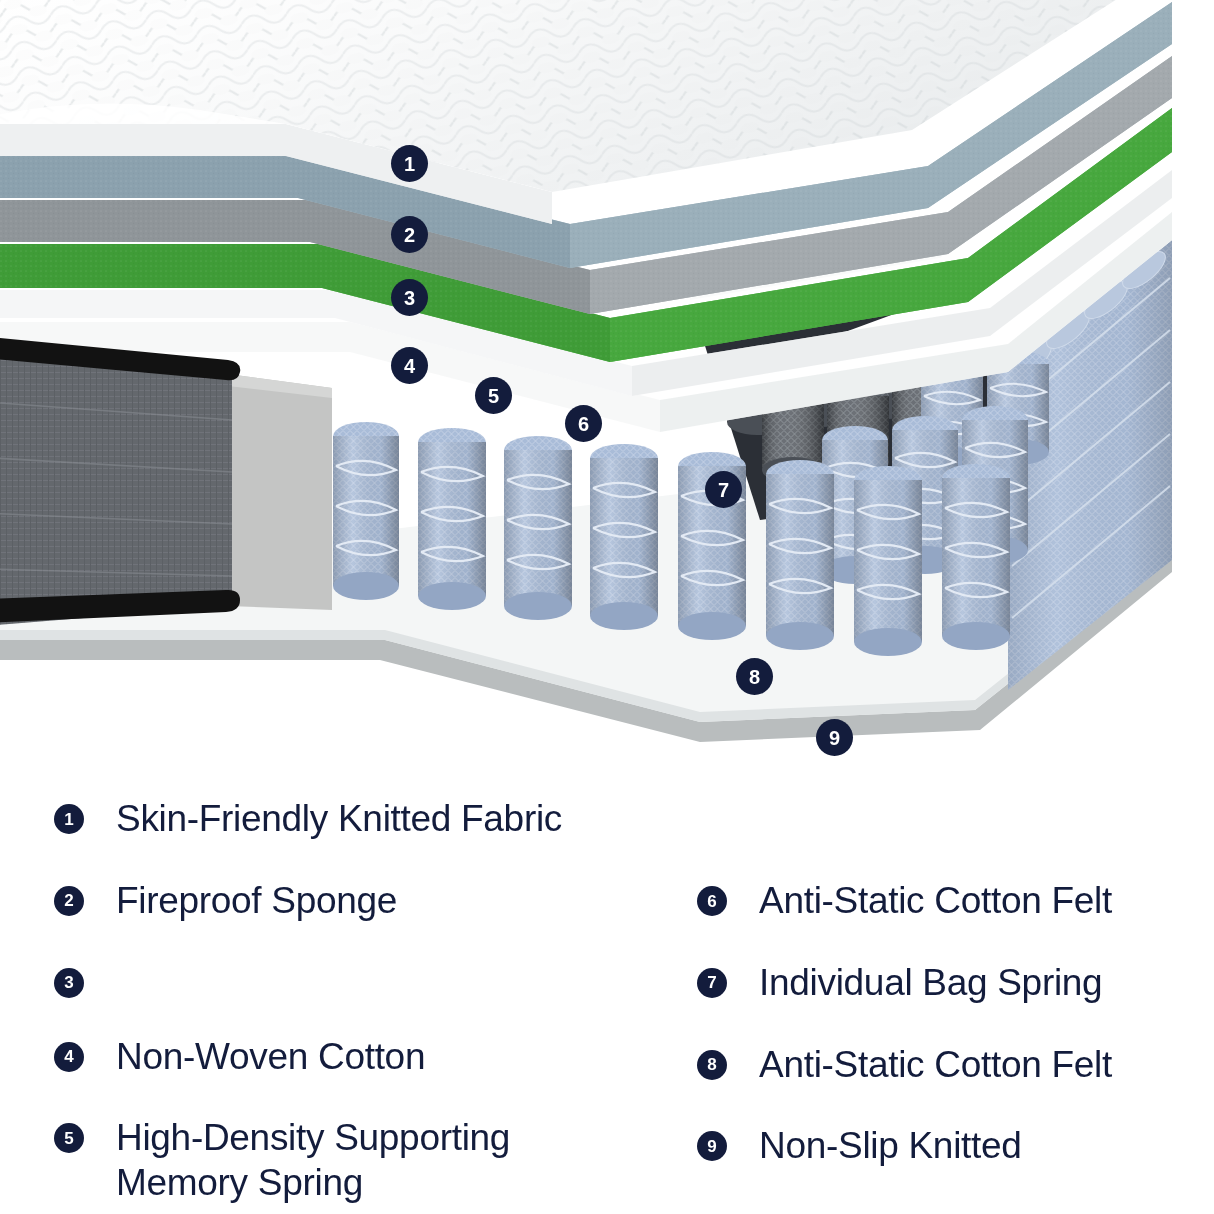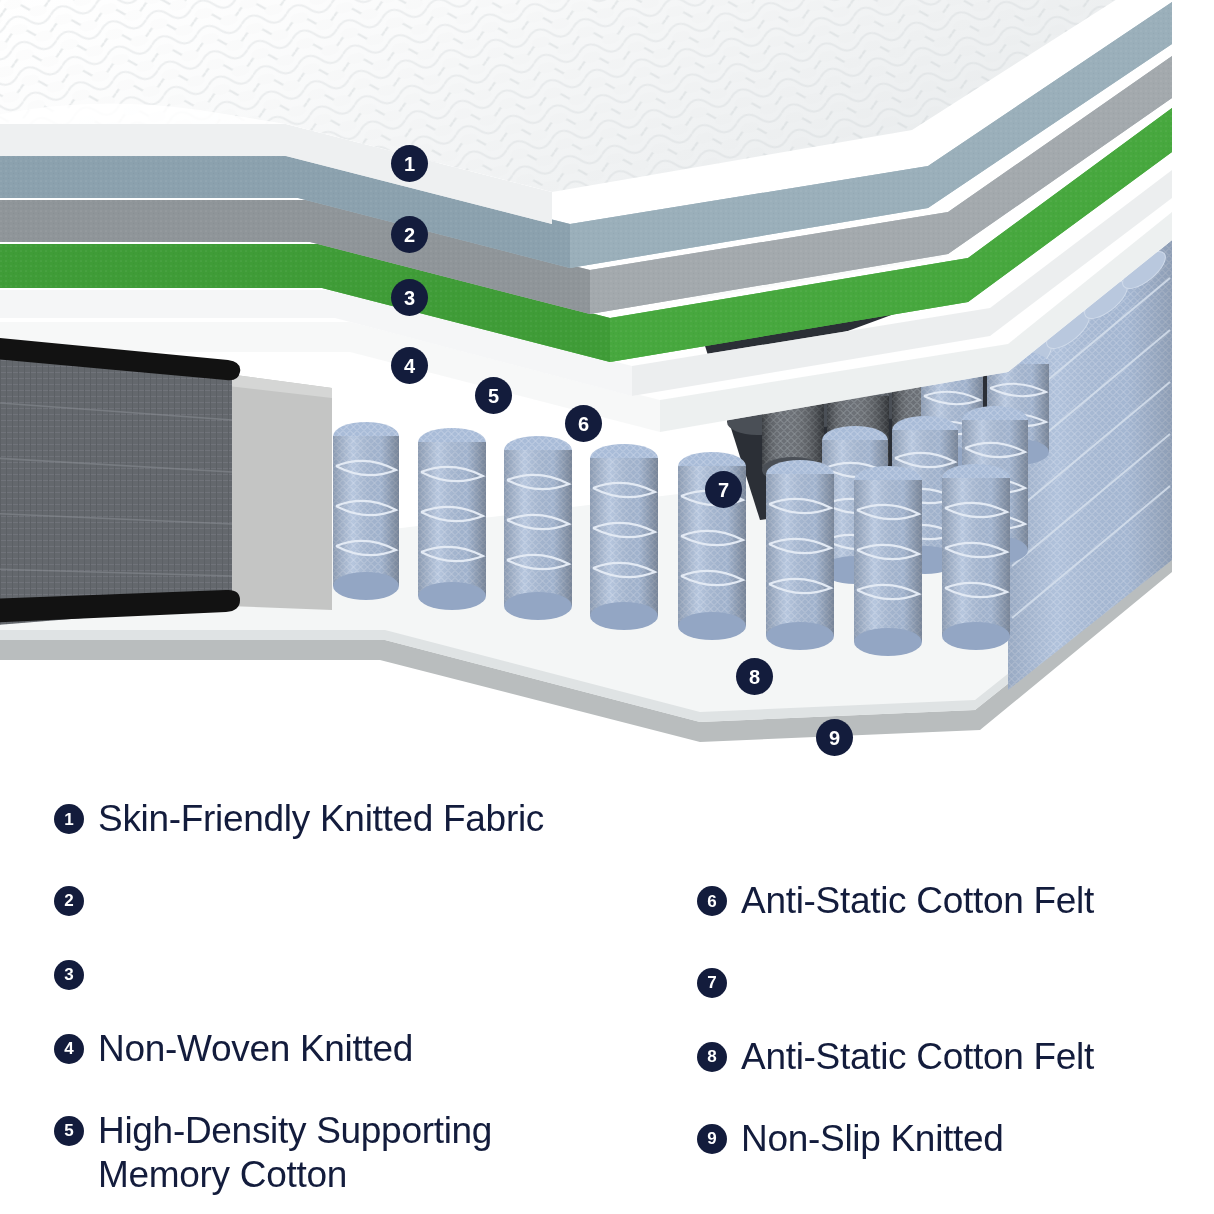--- a/index.html
+++ b/index.html
@@ -57,21 +57,21 @@
   .legend-badge{
     flex:0 0 auto;
     width:30px;height:30px;border-radius:50%;
     background:#131c3c;color:#fff;
     display:flex;align-items:center;justify-content:center;
     font-size:17px;font-weight:bold;line-height:1;
     margin-top:7px;
     font-family:"Liberation Sans","DejaVu Sans",sans-serif;
   }
   .legend-text{
-    margin-left:14px;
+    margin-left:32px;
     color:#131c3c;
     font-size:37px;
     line-height:1.21;
     font-weight:normal;
     letter-spacing:-0.3px;
     white-space:pre-line;
   }
 
   
   .legend-spacer{height:82px;}
@@ -417,43 +417,45 @@
 <div id="legend">
   <div class="legend-grid">
 
     <div class="legend-col left">
       <div class="legend-row">
         <div class="legend-badge">1</div>
         <div class="legend-text">Skin-Friendly Knitted Fabric</div>
       </div>
       <div class="legend-row">
         <div class="legend-badge">2</div>
+        <div class="legend-text">Fireproof Sponge</div>
       </div>
       <div class="legend-row">
         <div class="legend-badge">3</div>
       </div>
       <div class="legend-row">
         <div class="legend-badge">4</div>
-        <div class="legend-text">Non-Woven Knitted</div>
+        <div class="legend-text">Non-Woven Cotton</div>
       </div>
       <div class="legend-row">
         <div class="legend-badge">5</div>
         <div class="legend-text">High-Density Supporting
-Memory Cotton</div>
+Memory Spring</div>
       </div>
     </div>
 
     <div class="legend-col right">
       <div class="legend-spacer"></div>
       <div class="legend-row">
         <div class="legend-badge">6</div>
         <div class="legend-text">Anti-Static Cotton Felt</div>
       </div>
       <div class="legend-row">
         <div class="legend-badge">7</div>
+        <div class="legend-text">Individual Bag Spring</div>
       </div>
       <div class="legend-row">
         <div class="legend-badge">8</div>
         <div class="legend-text">Anti-Static Cotton Felt</div>
       </div>
       <div class="legend-row">
         <div class="legend-badge">9</div>
         <div class="legend-text">Non-Slip Knitted</div>
       </div>
     </div>

